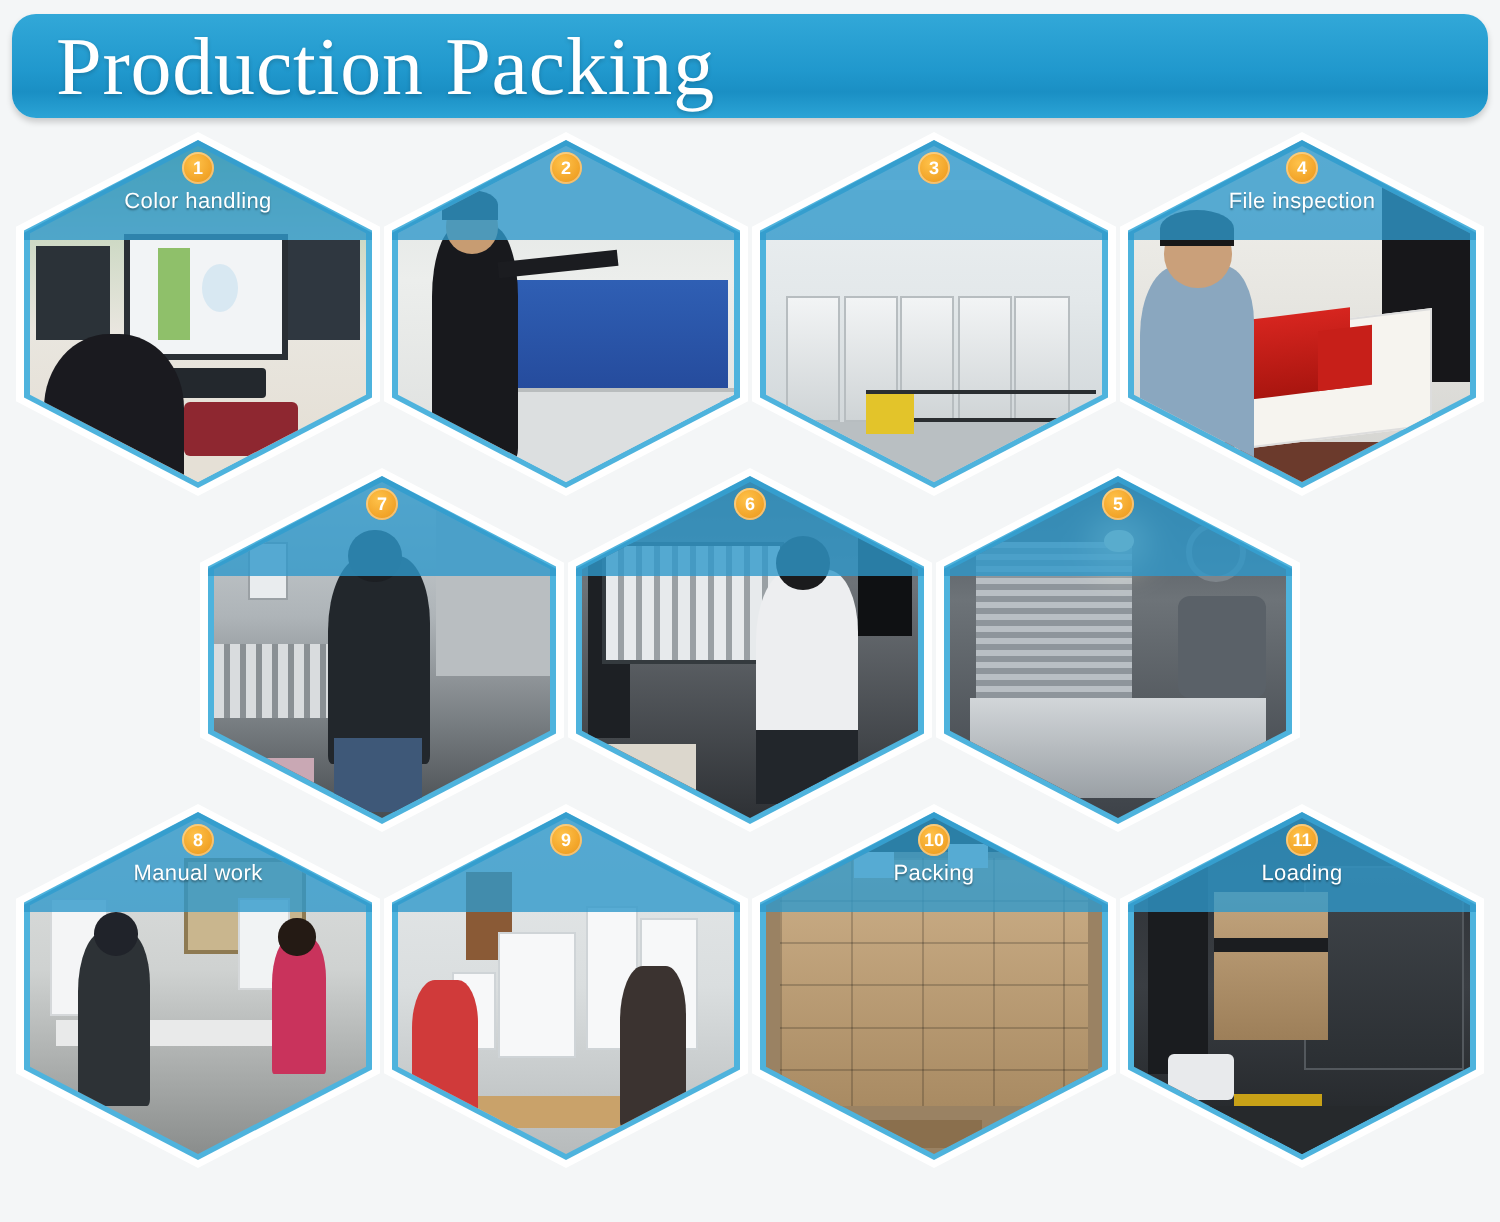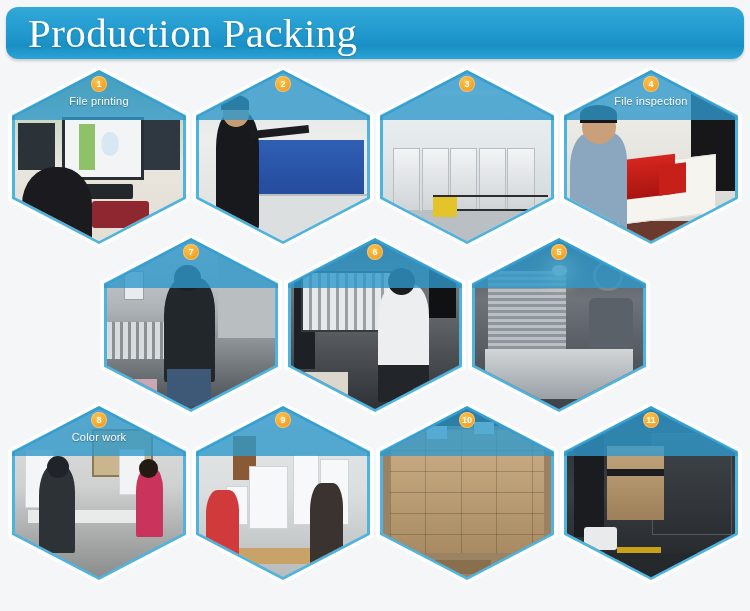--- a/index.html
+++ b/index.html
@@ -208,21 +208,21 @@
               <i></i>
               <u></u>
             </div>
           <div class="kbd"></div>
             <div class="mat"></div>
             <div class="head"></div>
         </div>
       </div>
       <div class="hex-cap"></div>
       <div class="badge">1</div>
-      <div class="caption">File printing</div>
+      <div class="caption">Color handling</div>
     </div>
   </div>
 
   <div class="hex" style="left:192px;top:4px;">
     <div class="hex-inner">
       <div class="hex-photo">
         <div class="scene s2">
           <div class="ceil"></div>
             <div class="plate"></div>
             <div class="mach"></div>
@@ -339,21 +339,21 @@
             <div class="boxes2"></div>
           <div class="table"></div>
             <div class="w2"></div>
             <div class="w2h"></div>
           <div class="w1"></div>
             <div class="w1h"></div>
         </div>
       </div>
       <div class="hex-cap"></div>
       <div class="badge">8</div>
-      <div class="caption">Color work</div>
+      <div class="caption">Manual work</div>
     </div>
   </div>
 
   <div class="hex" style="left:192px;top:340px;">
     <div class="hex-inner">
       <div class="hex-photo">
         <div class="scene s9">
           <div class="door"></div>
           <div class="stack k1"></div>
             <div class="stack k2"></div>
@@ -375,34 +375,36 @@
         <div class="scene s10">
           <div class="dark"></div>
             <div class="cartons"></div>
           <div class="label"></div>
             <div class="label2"></div>
             <div class="pallet"></div>
         </div>
       </div>
       <div class="hex-cap"></div>
       <div class="badge">10</div>
+      <div class="caption">Packing</div>
     </div>
   </div>
 
   <div class="hex" style="left:560px;top:340px;">
     <div class="hex-inner">
       <div class="hex-photo">
         <div class="scene s11">
           <div class="truck"></div>
             <div class="cargo"></div>
             <div class="strap"></div>
           <div class="fork"></div>
             <div class="van"></div>
             <div class="lift"></div>
             <div class="road"></div>
         </div>
       </div>
       <div class="hex-cap"></div>
       <div class="badge">11</div>
+      <div class="caption">Loading</div>
     </div>
   </div>
 
 </div>
 
 </body></html>

